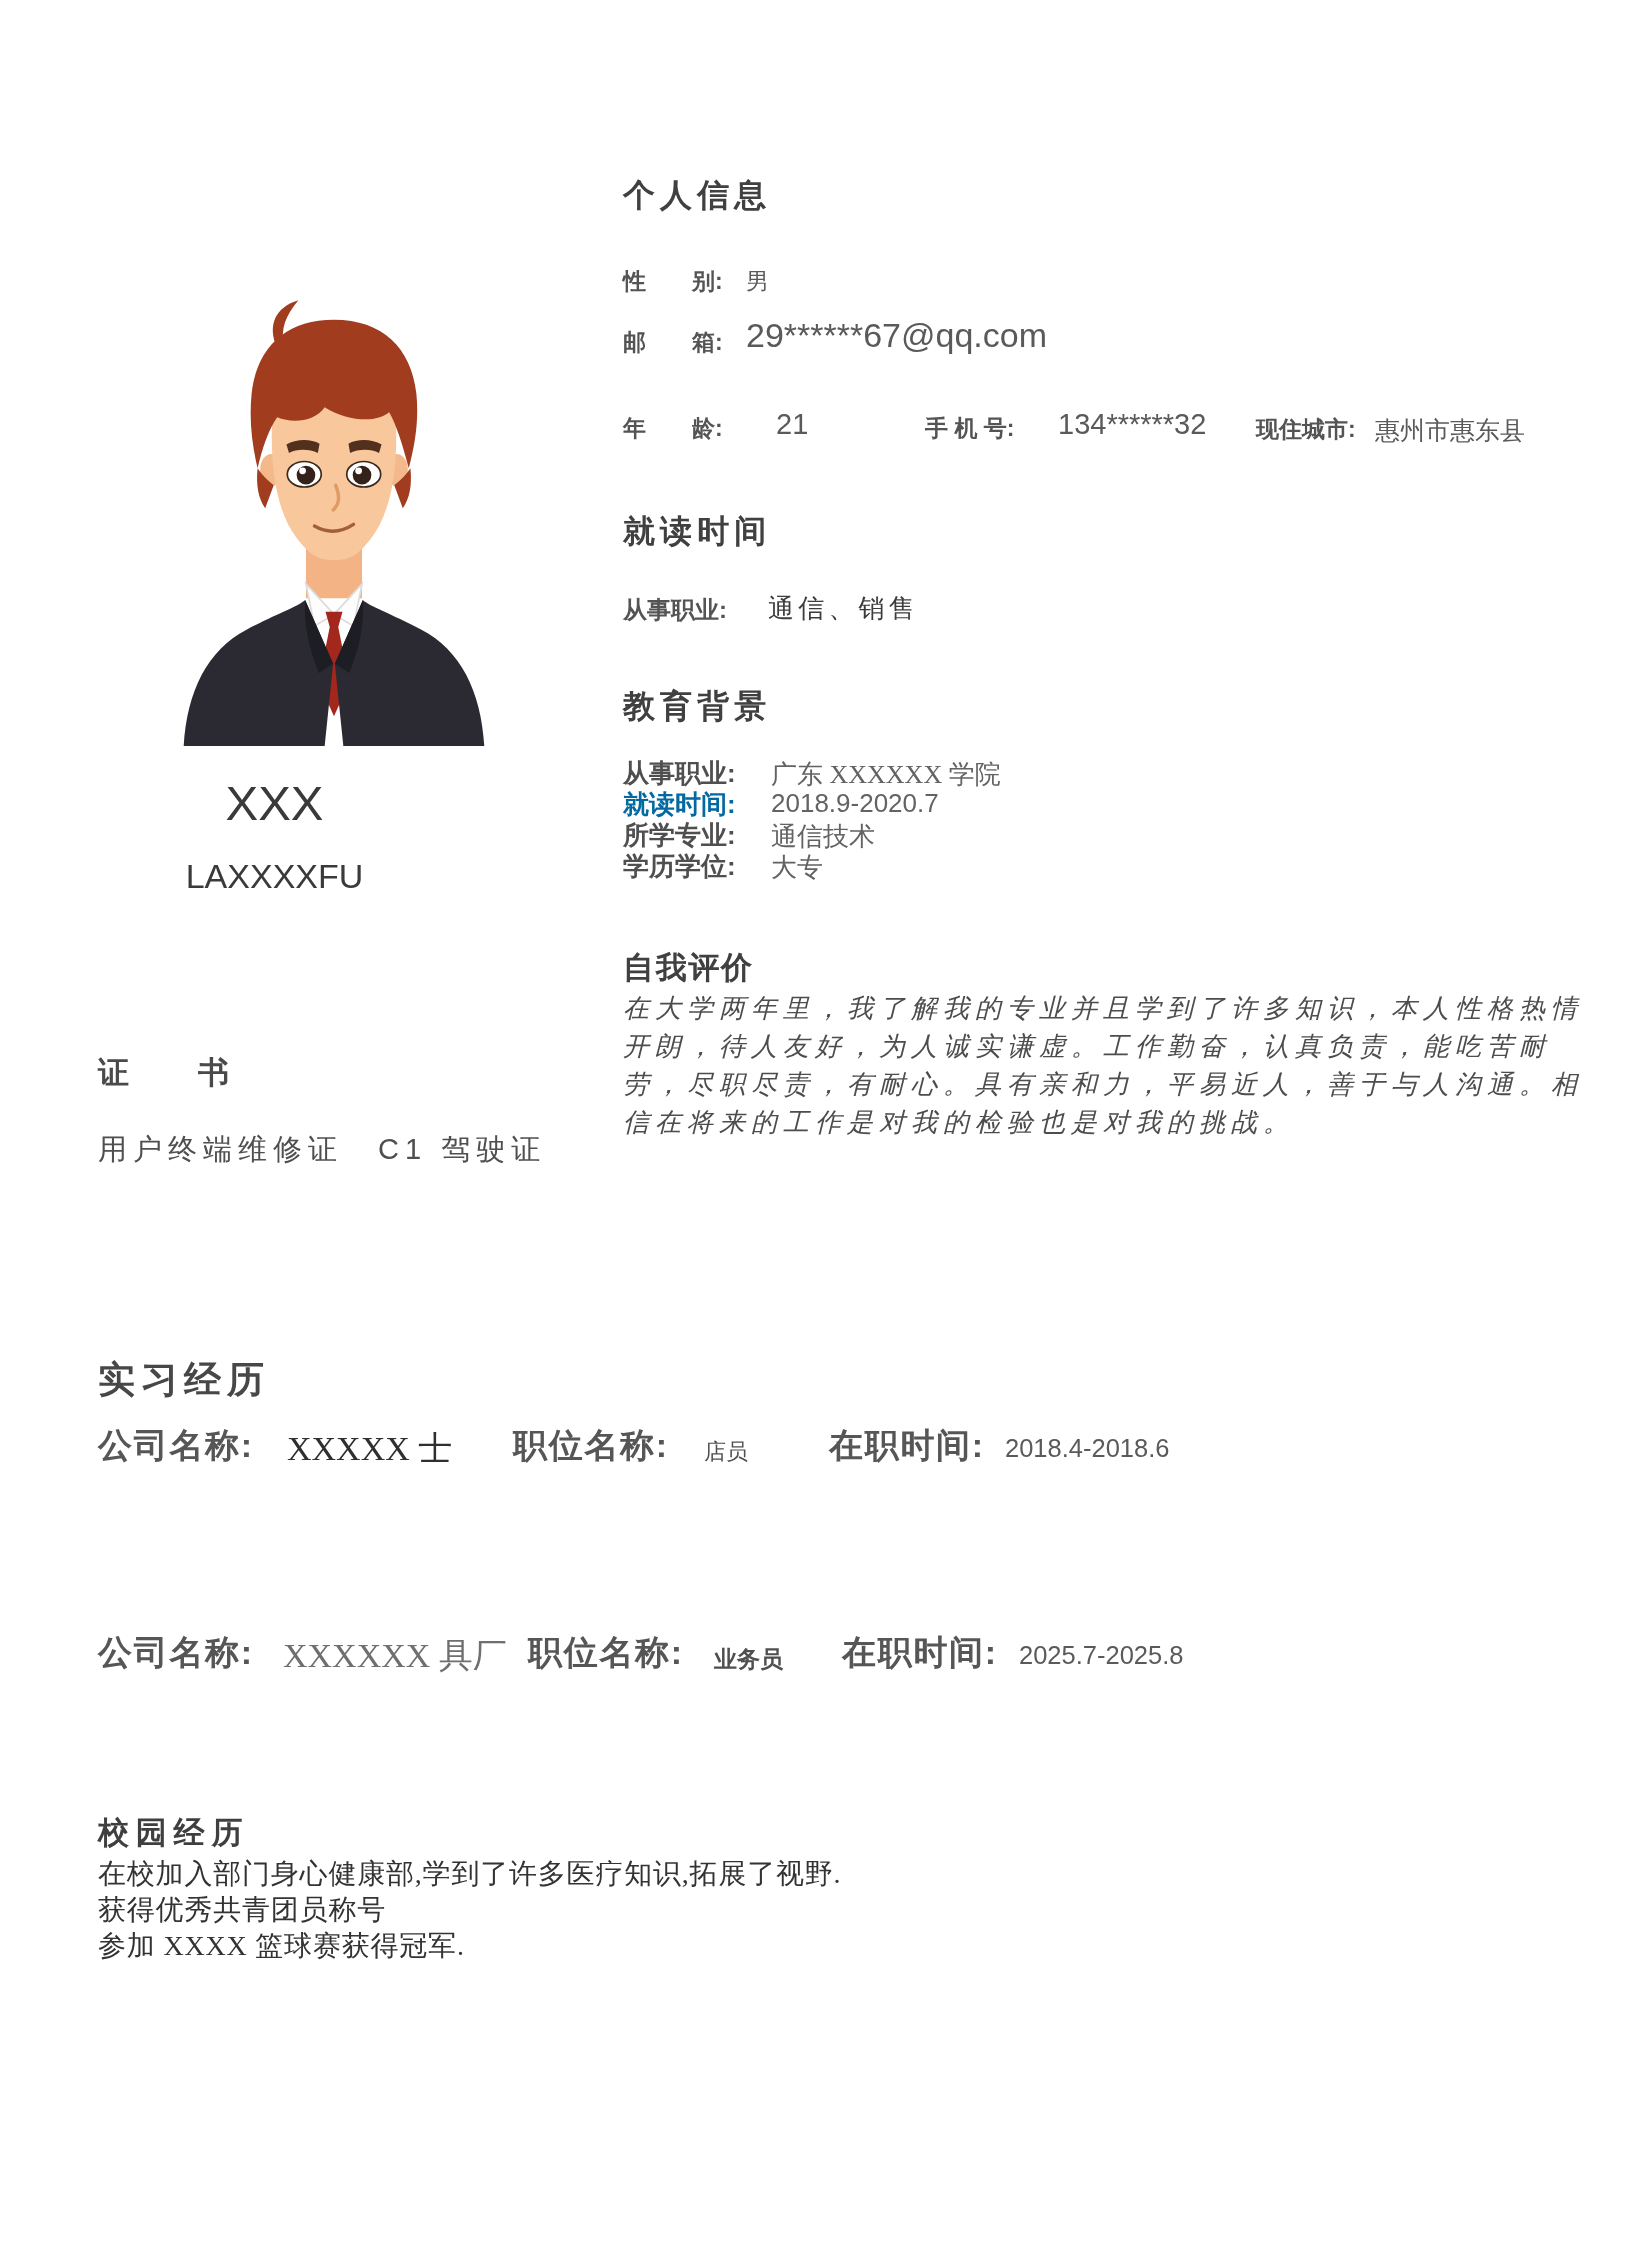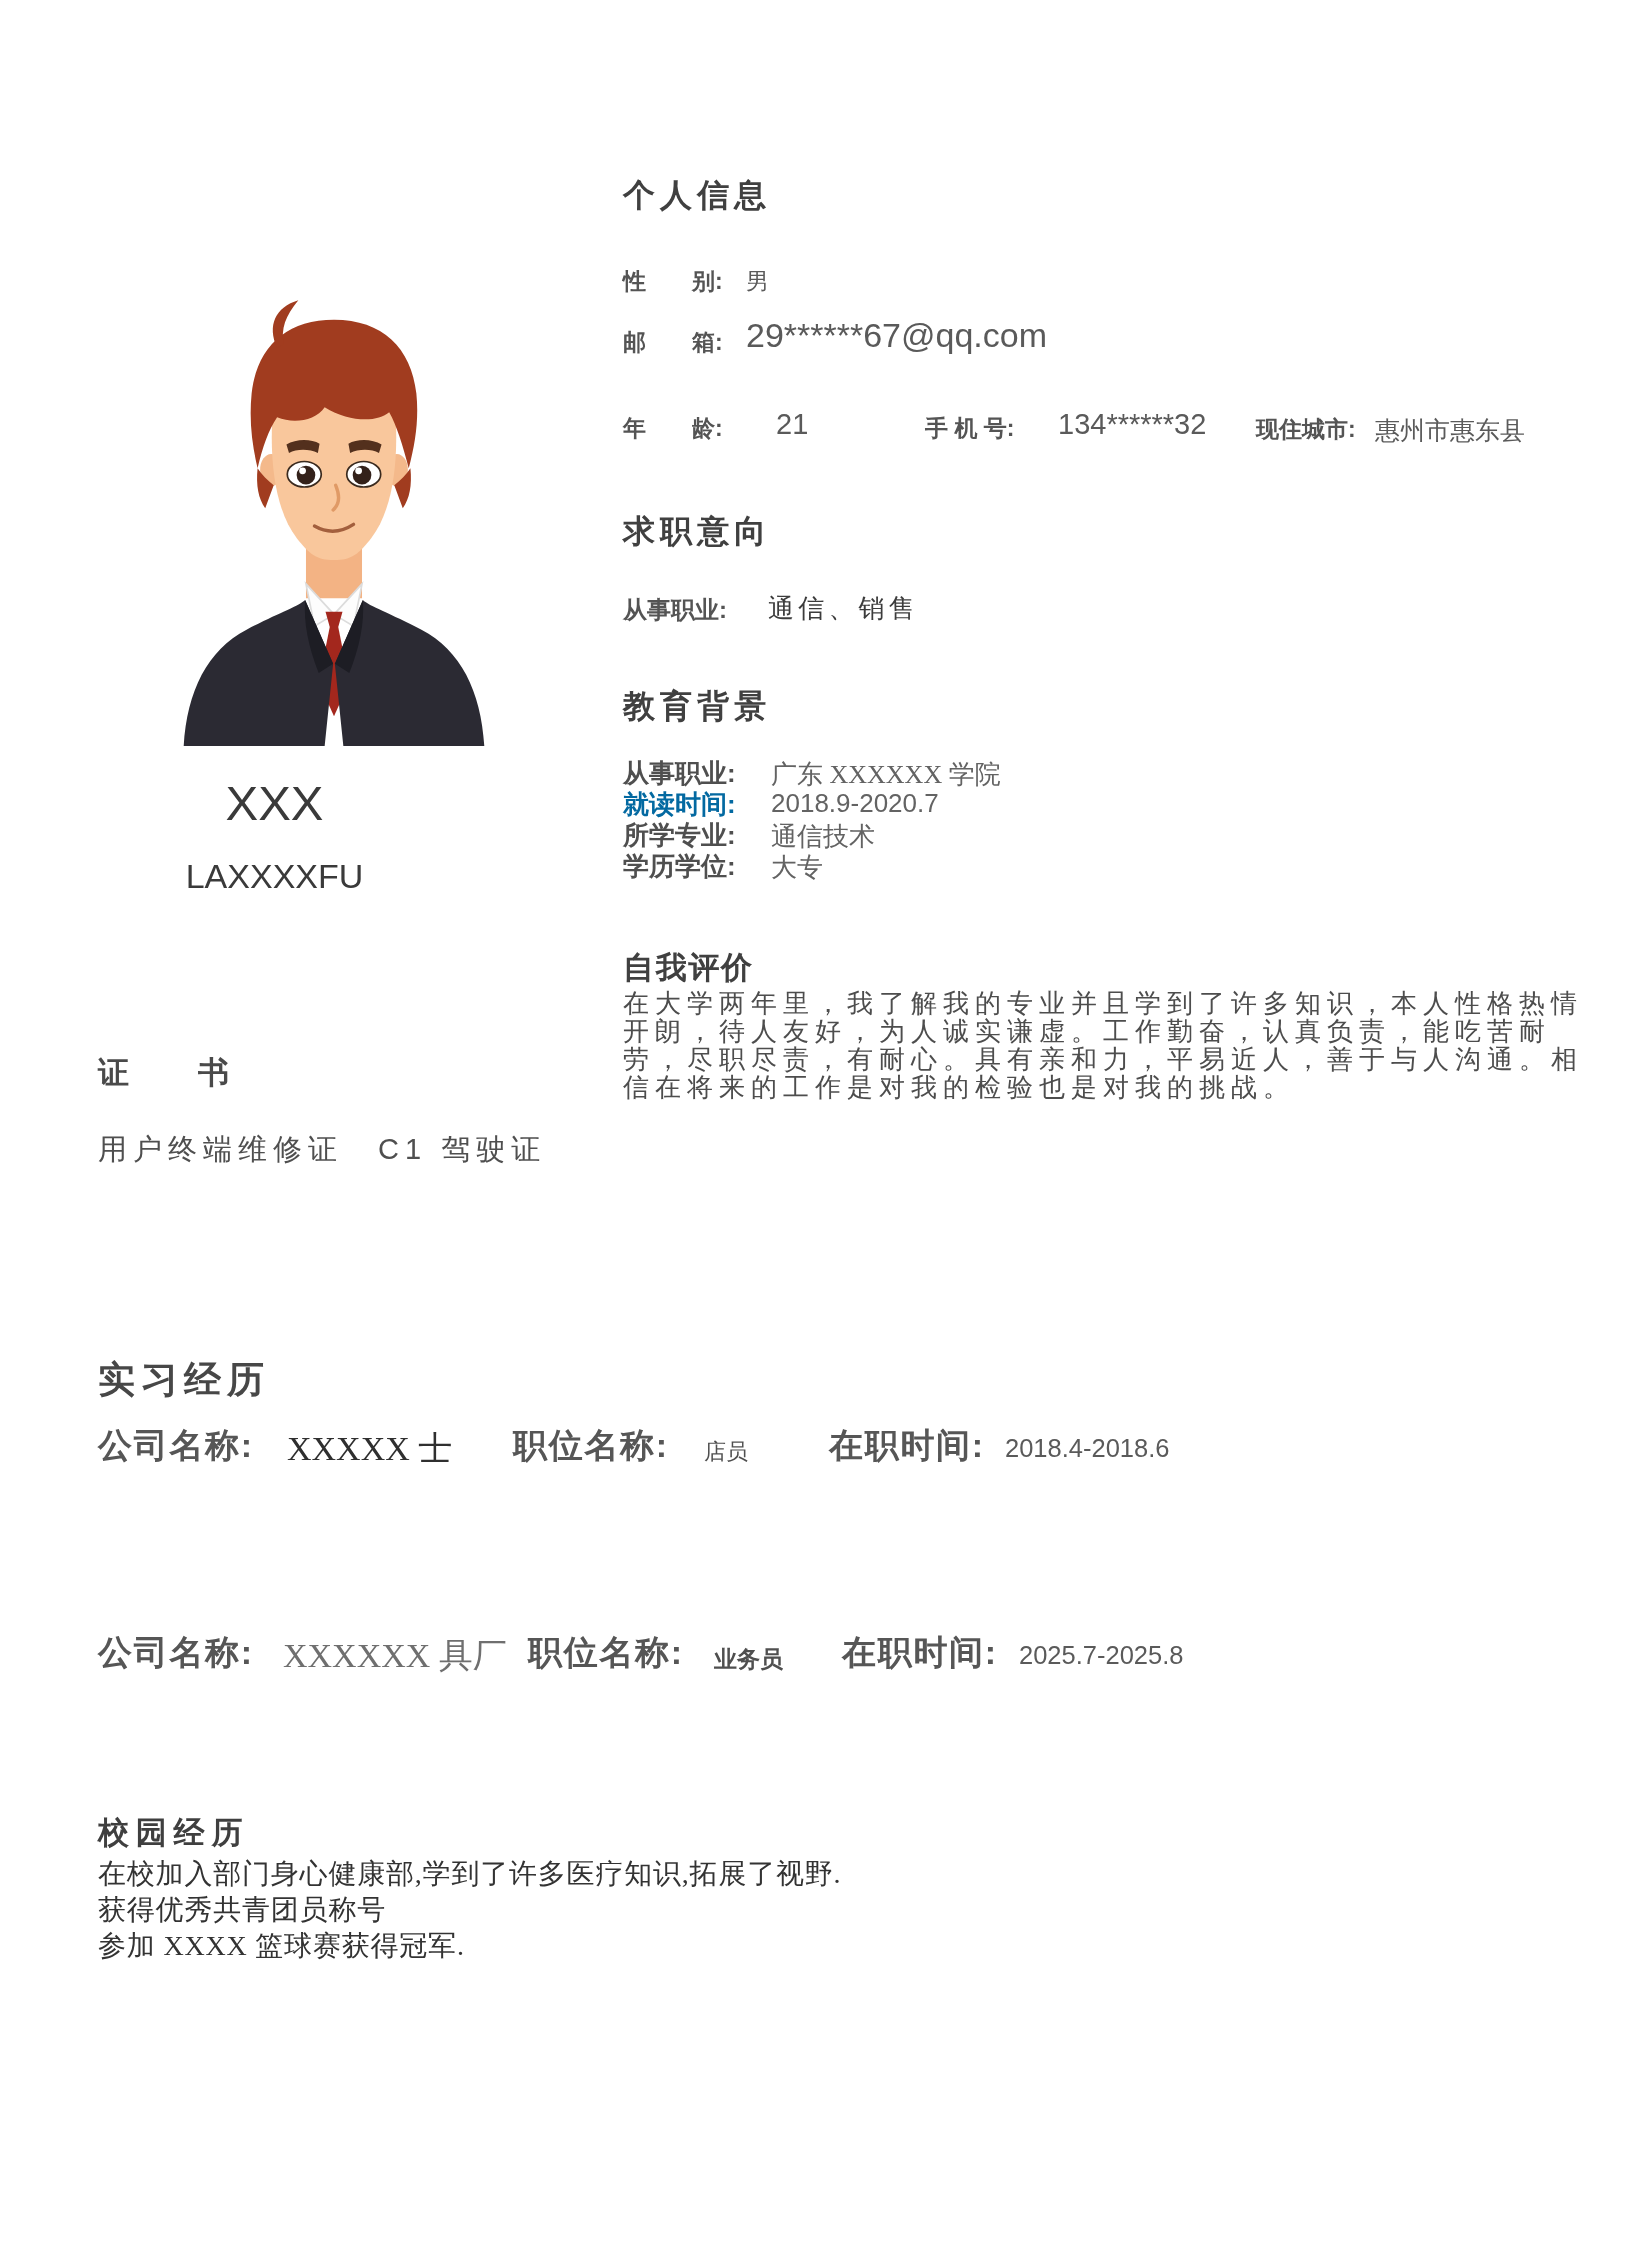--- a/index.html
+++ b/index.html
@@ -94,21 +94,21 @@
 
   <div class="abs" style="left:623px;top:406px;width:1011px;height:42px;">
     <span class="abs lbl" style="left:0;top:6.8px;font-size:23px;">年　　龄:</span>
     <span class="abs val" style="left:153px;top:1.7px;font-size:29px;">21</span>
     <span class="abs lbl" style="left:302px;top:6.8px;font-size:23px;">手 机 号:</span>
     <span class="abs val" style="left:435px;top:1.7px;font-size:29px;">134******32</span>
     <span class="abs lbl" style="left:633px;top:7.6px;font-size:23px;">现住城市:</span>
     <span class="abs val" style="left:752px;top:7.6px;font-size:25px;">惠州市惠东县</span>
   </div>
 
-  <div class="abs sec-title" style="left:623px;top:510px;font-size:32px;">求职意向</div>
+  <div class="abs sec-title" style="left:623px;top:510px;font-size:32px;">就读时间</div>
   <div class="abs" style="left:623px;top:591px;width:977px;height:42px;">
     <span class="abs lbl" style="left:0;top:2.5px;font-size:24px;">从事职业:</span>
     <span class="abs serif" style="left:145px;top:0;font-size:26px;letter-spacing:4.2px;color:#3c3c3c;white-space:nowrap;">通信、销售</span>
   </div>
 
   <div class="abs sec-title" style="left:623px;top:685px;font-size:32px;">教育背景</div>
   <div class="abs" style="left:623px;top:756px;width:977px;">
     <div style="position:relative;height:31px;">
       <span class="abs lbl" style="left:0;top:0;font-size:26px;color:#4f4f4f;">从事职业:</span>
       <span class="abs val" style="left:148px;top:0.8px;font-size:26px;color:#636363;font-family:Liberation Serif, serif;">广东 XXXXXX 学院</span>
@@ -121,21 +121,21 @@
       <span class="abs lbl" style="left:0;top:0;font-size:26px;color:#4f4f4f;">所学专业:</span>
       <span class="abs val" style="left:148px;top:0.8px;font-size:26px;color:#636363;">通信技术</span>
     </div>
     <div style="position:relative;height:31px;">
       <span class="abs lbl" style="left:0;top:0;font-size:26px;color:#4f4f4f;">学历学位:</span>
       <span class="abs val" style="left:148px;top:0.8px;font-size:26px;color:#636363;">大专</span>
     </div>
   </div>
 
   <div class="abs sec-title" style="left:623px;top:947px;font-size:31px;letter-spacing:1.7px;">自我评价</div>
-  <div class="abs para" style="left:623px;top:989px;width:964px;font-size:26px;letter-spacing:6px;line-height:28px;">在大学两年里，我了解我的专业并且学到了许多知识，本人性格热情开朗，待人友好，为人诚实谦虚。工作勤奋，认真负责，能吃苦耐劳，尽职尽责，有耐心。具有亲和力，平易近人，善于与人沟通。相信在将来的工作是对我的检验也是对我的挑战。</div>
+  <div class="abs para" style="left:623px;top:989px;width:964px;font-size:26px;letter-spacing:6px;line-height:38px;font-style:italic;">在大学两年里，我了解我的专业并且学到了许多知识，本人性格热情开朗，待人友好，为人诚实谦虚。工作勤奋，认真负责，能吃苦耐劳，尽职尽责，有耐心。具有亲和力，平易近人，善于与人沟通。相信在将来的工作是对我的检验也是对我的挑战。</div>
 
   <div class="abs sec-title" style="left:98px;top:1355px;font-size:37px;letter-spacing:6px;color:#474747;">实习经历</div>
 
   <div class="abs" style="left:98px;top:1423px;width:1445px;height:51px;">
     <span class="abs lbl" style="left:0;top:0;font-size:34px;letter-spacing:1.7px;color:#565656;">公司名称:</span>
     <span class="abs serif" style="left:189px;top:2.5px;font-size:34px;color:#2f2f2f;white-space:nowrap;">XXXXX 士</span>
     <span class="abs lbl" style="left:415px;top:0;font-size:34px;letter-spacing:1.7px;color:#565656;">职位名称:</span>
     <span class="abs serif" style="left:606px;top:14.4px;font-size:22px;color:#4f4f4f;white-space:nowrap;">店员</span>
     <span class="abs lbl" style="left:731px;top:0;font-size:34px;letter-spacing:1.7px;color:#565656;">在职时间:</span>
     <span class="abs val" style="left:907px;top:11px;font-size:25.5px;">2018.4-2018.6</span>

